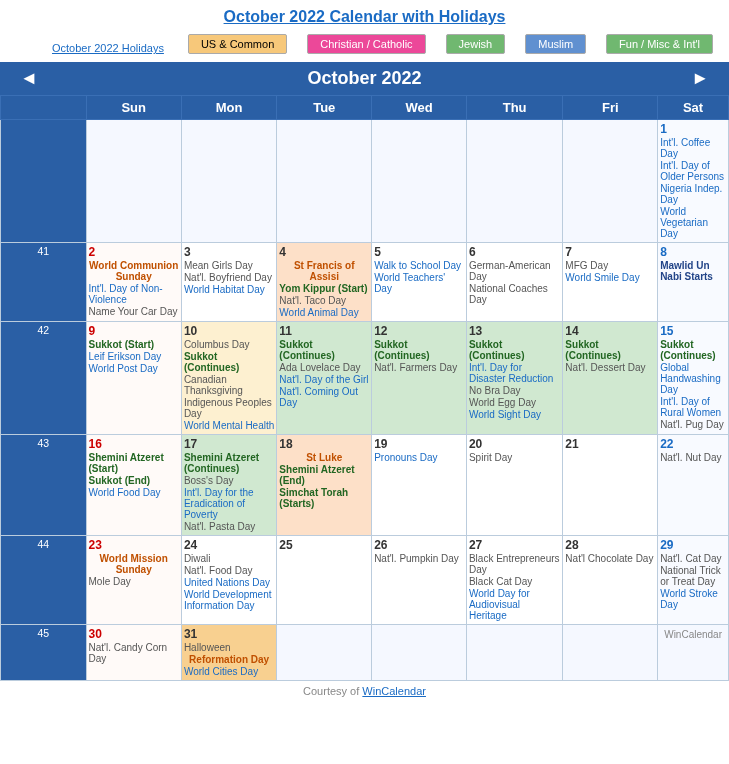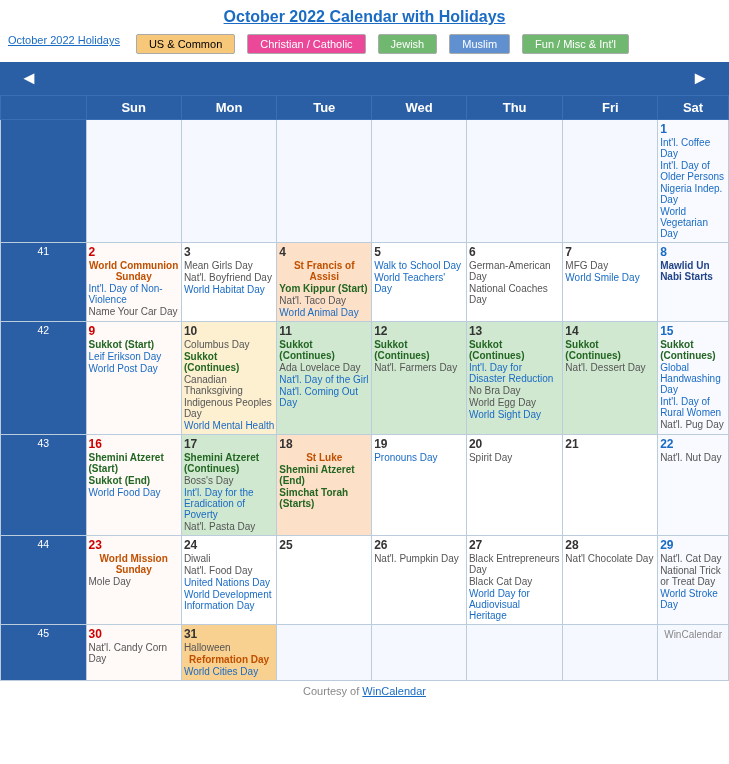--- a/index.html
+++ b/index.html
@@ -1,18 +1,18 @@
 <!DOCTYPE html>
 <html><head>
   <meta charset="utf-8">
   <style>
     * { box-sizing: border-box; margin: 0; padding: 0; }
     body { font-family: Arial, sans-serif; background: #fff; width: 729px; }
     .page-title { text-align: center; padding: 8px 0 4px; font-size: 16px; font-weight: bold; color: #1a6bc4; text-decoration: underline; }
-    .filter-bar { display: flex; align-items: flex-start; padding: 4px 8px 8px; gap: 12px; }
+    .filter-bar { display: flex; align-items: flex-end; padding: 4px 8px 8px; gap: 20px; margin-left: 44px; }
     .filter-label { font-size: 11px; color: #1a6bc4; text-decoration: underline; margin-right: 4px; }
     .filter-btn { padding: 3px 12px; font-size: 11px; border: 1px solid #aaa; cursor: pointer; border-radius: 2px; }
     .btn-us { background: #f7c87a; }
     .btn-christian { background: #ec4899; color: #fff; }
     .btn-jewish { background: #70b870; color: #fff; }
     .btn-muslim { background: #6090d0; color: #fff; }
     .btn-fun { background: #70b870; color: #fff; }
     .nav-header { background: #2a5fa5; color: #fff; display: flex; align-items: center; justify-content: space-between; padding: 6px 12px; }
     .nav-header .month-year { font-size: 18px; font-weight: bold; }
     .nav-btn { background: none; border: none; color: #fff; font-size: 18px; cursor: pointer; padding: 0 8px; }
@@ -51,20 +51,21 @@
   <span class="filter-label">October 2022 Holidays</span>
   <button class="filter-btn btn-us">US &amp; Common</button>
   <button class="filter-btn btn-christian">Christian / Catholic</button>
   <button class="filter-btn btn-jewish">Jewish</button>
   <button class="filter-btn btn-muslim">Muslim</button>
   <button class="filter-btn btn-fun">Fun / Misc &amp; Int'l</button>
 </div>
 
 <div class="nav-header">
   <button class="nav-btn">◄</button>
+  <span class="month-year">October 2022</span>
   <button class="nav-btn">►</button>
 </div>
 
 <table class="calendar">
   <thead>
     <tr>
       <th></th>
       <th>Sun</th>
       <th>Mon</th>
       <th>Tue</th>

